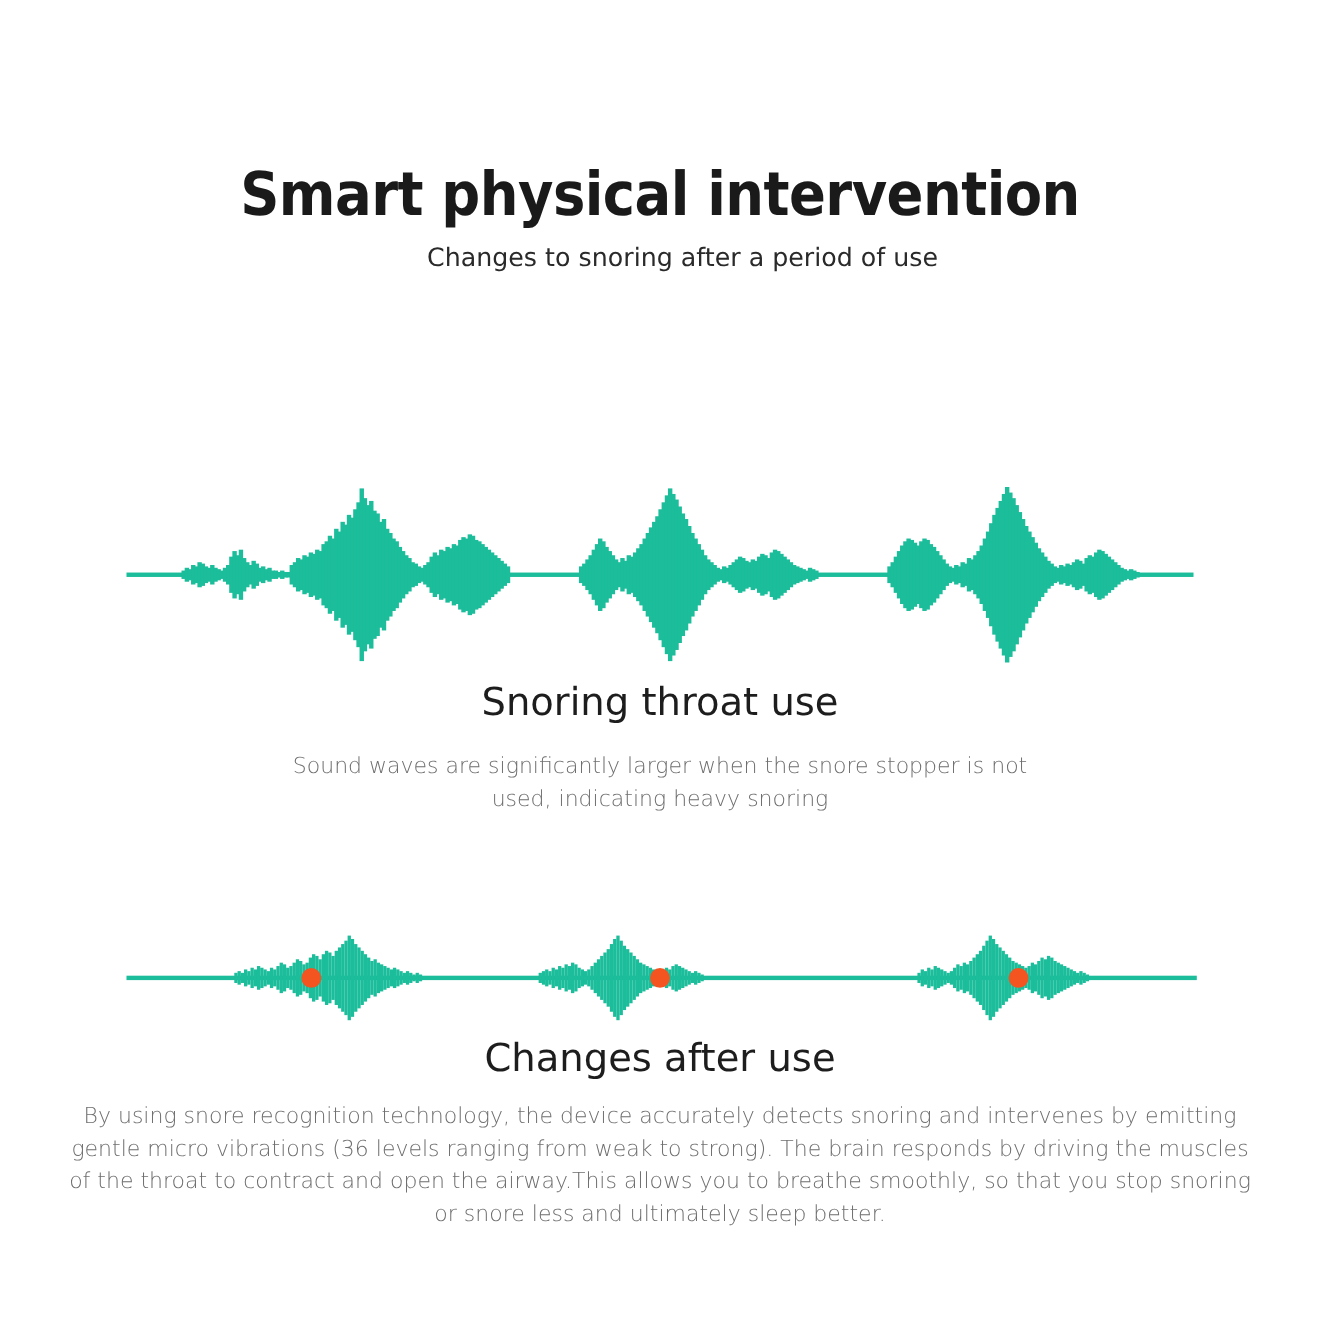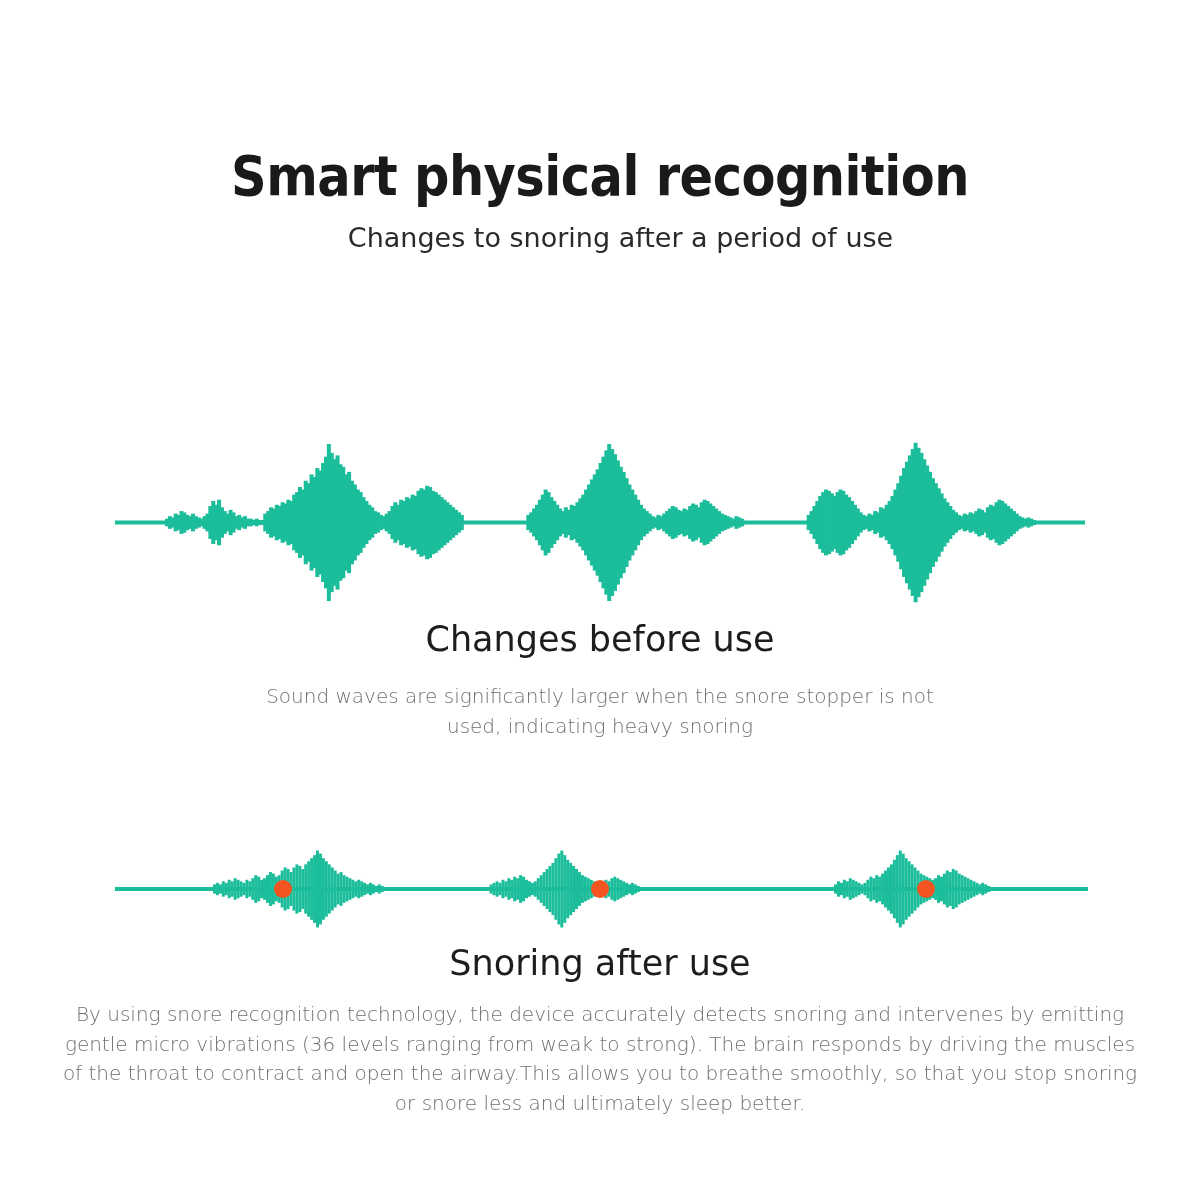--- a/index.html
+++ b/index.html
@@ -36,21 +36,21 @@
     font-size: 55px;
     font-weight: 700;
     letter-spacing: -0.5px;
     color: #1a1a1a;
     line-height: 1.05;
     margin: 0;
     font-stretch: condensed;
   }
   .subtitle {
     margin: 16px 0 0 0;
-    font-size: 27px;
+    font-size: 23px;
     font-weight: 400;
     color: #2a2a2a;
     line-height: 1.2;
     padding-left: 41px;
   }
 
   
   .wave-wrap {
     position: absolute;
     left: 0;
@@ -87,21 +87,21 @@
   }
   #caption-before .caption-body { width: 700px; }
   #caption-after  .caption-body { width: 1080px; margin-top: 16px; }
 </style>
 </head>
 <body>
 
 <div class="page">
 
   <div class="header">
-    <h1 class="title">Smart physical recognition</h1>
+    <h1 class="title">Smart physical intervention</h1>
     <p class="subtitle">Changes to snoring after a period of use</p>
   </div>
 
   <div class="wave-wrap" id="wave-before-wrap">
     <svg class="wave-svg" id="svg-before" width="1200" height="165" viewBox="0 0 1200 165">
         <rect x="115" y="80.5" width="970" height="4" fill="#1BBD9A"></rect>
         <rect x="165.00" y="78.70" width="4" height="7.60" fill="#1BBD9A"></rect>
         <rect x="167.89" y="76.17" width="4" height="12.66" fill="#1BBD9A"></rect>
         <rect x="170.78" y="77.44" width="4" height="10.13" fill="#1BBD9A"></rect>
         <rect x="173.67" y="73.64" width="4" height="17.73" fill="#1BBD9A"></rect>
@@ -355,21 +355,21 @@
         <rect x="1017.66" y="76.17" width="4" height="12.66" fill="#1BBD9A"></rect>
         <rect x="1020.55" y="77.44" width="4" height="10.13" fill="#1BBD9A"></rect>
         <rect x="1023.44" y="78.70" width="4" height="7.60" fill="#1BBD9A"></rect>
         <rect x="1026.33" y="77.44" width="4" height="10.13" fill="#1BBD9A"></rect>
         <rect x="1029.22" y="78.70" width="4" height="7.60" fill="#1BBD9A"></rect>
         <rect x="1032.11" y="79.97" width="4" height="5.06" fill="#1BBD9A"></rect>
       </svg>
   </div>
 
   <div class="caption-block" id="caption-before">
-    <h2 class="caption-heading">Changes before use</h2>
+    <h2 class="caption-heading">Snoring throat use</h2>
     <p class="caption-body">Sound waves are significantly larger when the snore stopper is not used, indicating heavy snoring</p>
   </div>
 
   <div class="wave-wrap" id="wave-after-wrap">
     <svg class="wave-svg" id="svg-after" width="1200" height="88" viewBox="0 0 1200 88">
         <rect x="115" y="42" width="973" height="4" fill="#1BBD9A"></rect>
         <rect x="213.00" y="39.38" width="3" height="9.23" fill="#1BBD9A"></rect>
         <rect x="215.94" y="37.85" width="3" height="12.31" fill="#1BBD9A"></rect>
         <rect x="218.89" y="39.38" width="3" height="9.23" fill="#1BBD9A"></rect>
         <rect x="221.83" y="36.31" width="3" height="15.38" fill="#1BBD9A"></rect>
@@ -531,17 +531,17 @@
         <rect x="981.17" y="37.85" width="3" height="12.31" fill="#1BBD9A"></rect>
         <rect x="984.11" y="39.38" width="3" height="9.23" fill="#1BBD9A"></rect>
         <rect x="987.06" y="40.92" width="3" height="6.15" fill="#1BBD9A"></rect>
         <circle cx="283" cy="44" r="9" fill="#F4541F"></circle>
         <circle cx="600" cy="44" r="9" fill="#F4541F"></circle>
         <circle cx="926" cy="44" r="9" fill="#F4541F"></circle>
       </svg>
   </div>
 
   <div class="caption-block" id="caption-after">
-    <h2 class="caption-heading">Snoring after use</h2>
+    <h2 class="caption-heading">Changes after use</h2>
     <p class="caption-body">By using snore recognition technology, the device accurately detects snoring and intervenes by emitting gentle micro vibrations (36 levels ranging from weak to strong). The brain responds by driving the muscles of the throat to contract and open the airway.This allows you to breathe smoothly, so that you stop snoring or snore less and ultimately sleep better.</p>
   </div>
 
 </div>
 
 </body></html>

